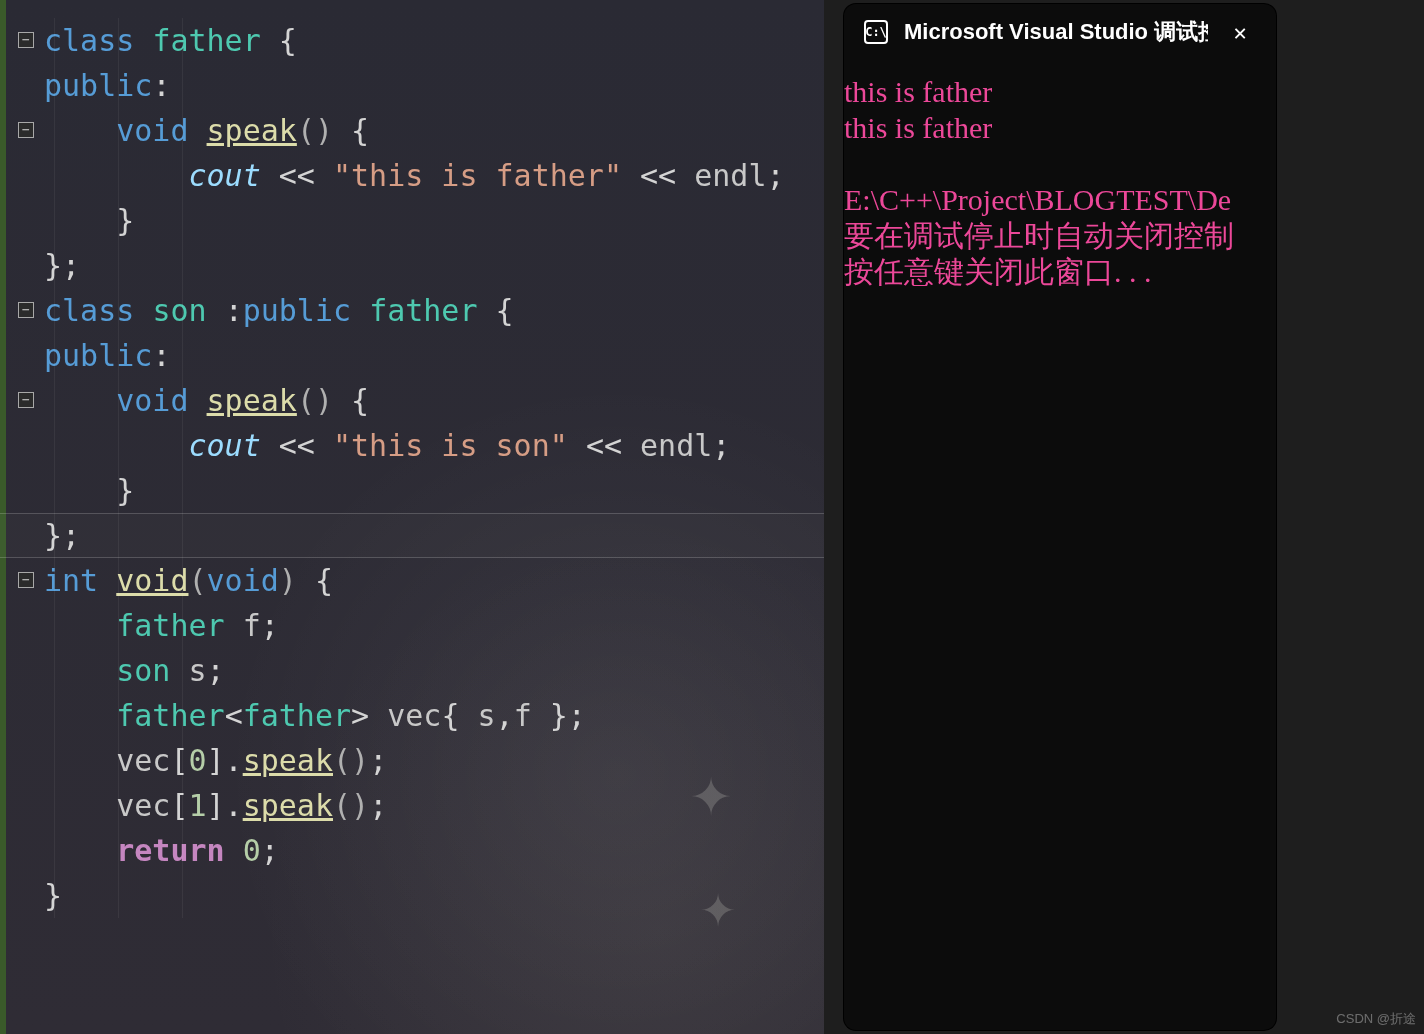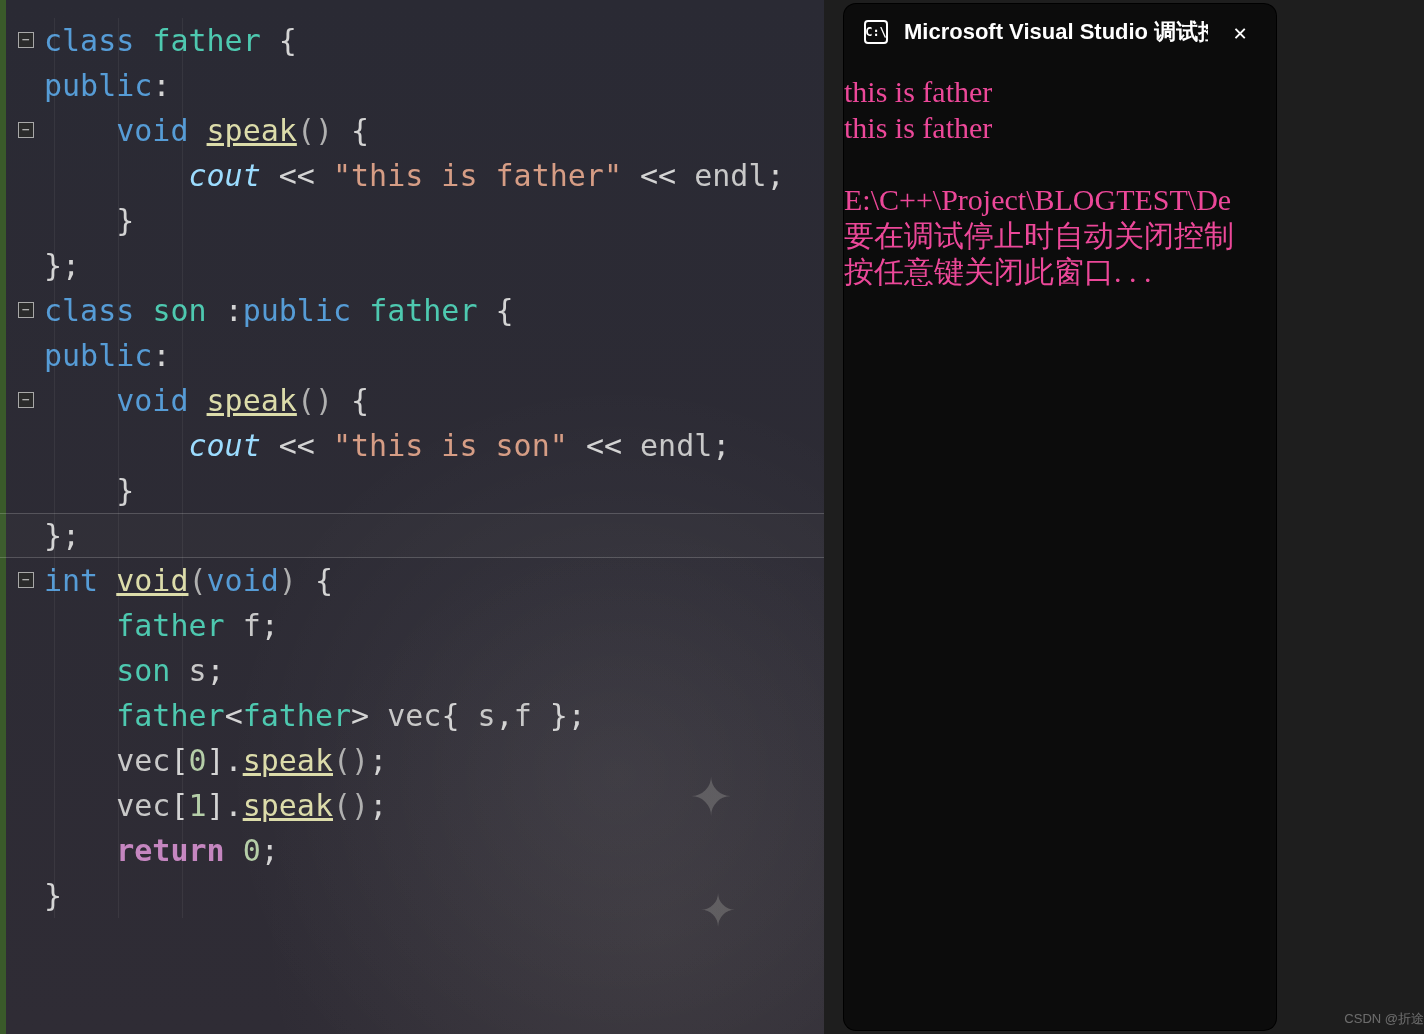--- a/index.html
+++ b/index.html
@@ -95,21 +95,21 @@
   .console-body {
     padding:14px 0 0 0;
     font-size:30px;
     line-height:36px;
     white-space:pre;
     font-family:Liberation Serif, serif;
     color:#ec4899;
     overflow:hidden;
   }
   .watermark {
-    position:absolute; right:0; bottom:6px;
+    position:absolute; right:8px; bottom:6px;
     font-size:13px; color:rgba(255,255,255,0.35);
     font-family:"Microsoft YaHei",sans-serif;
   }
 </style>
 </head>
 <body>
 
 <div class="editor">
   <div class="editor-bg"></div>
   <span class="star star1">✦</span>

